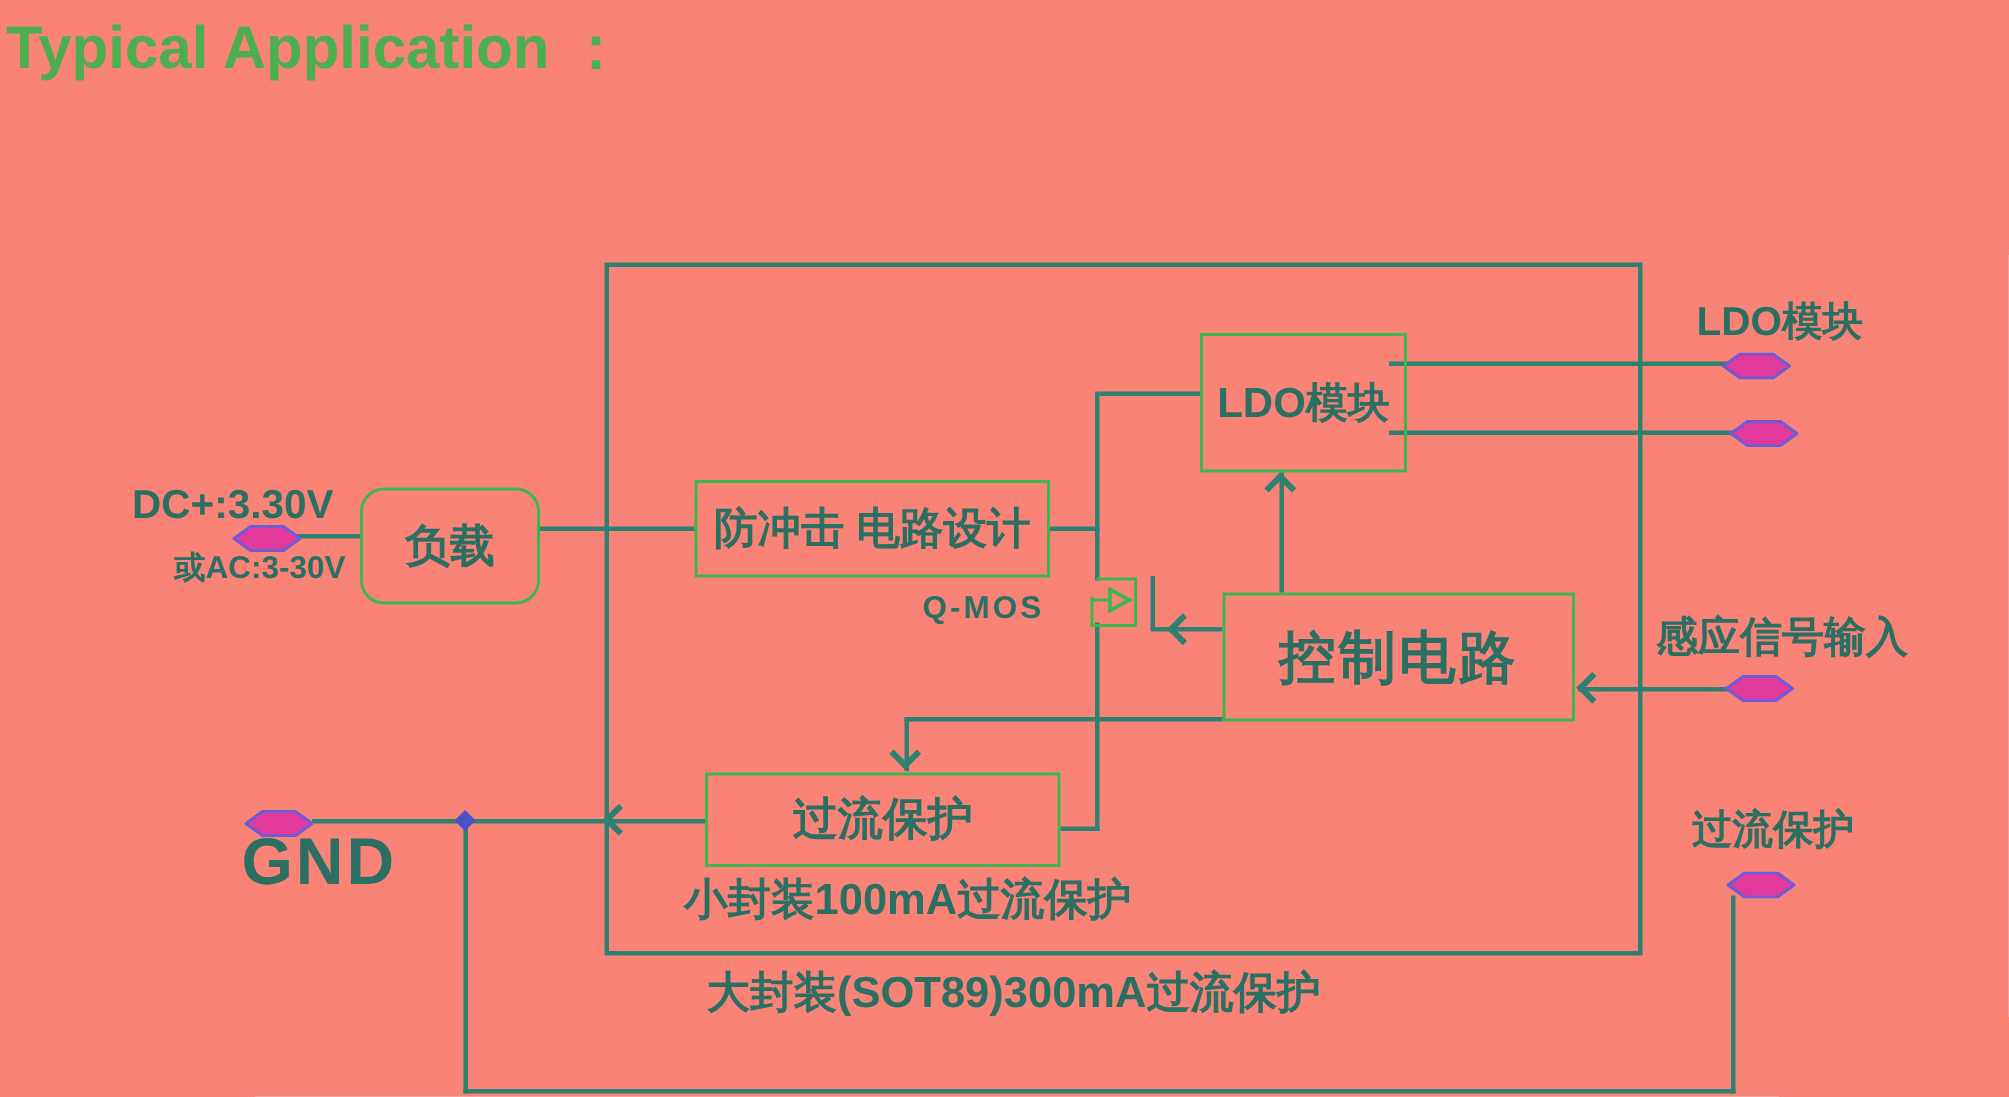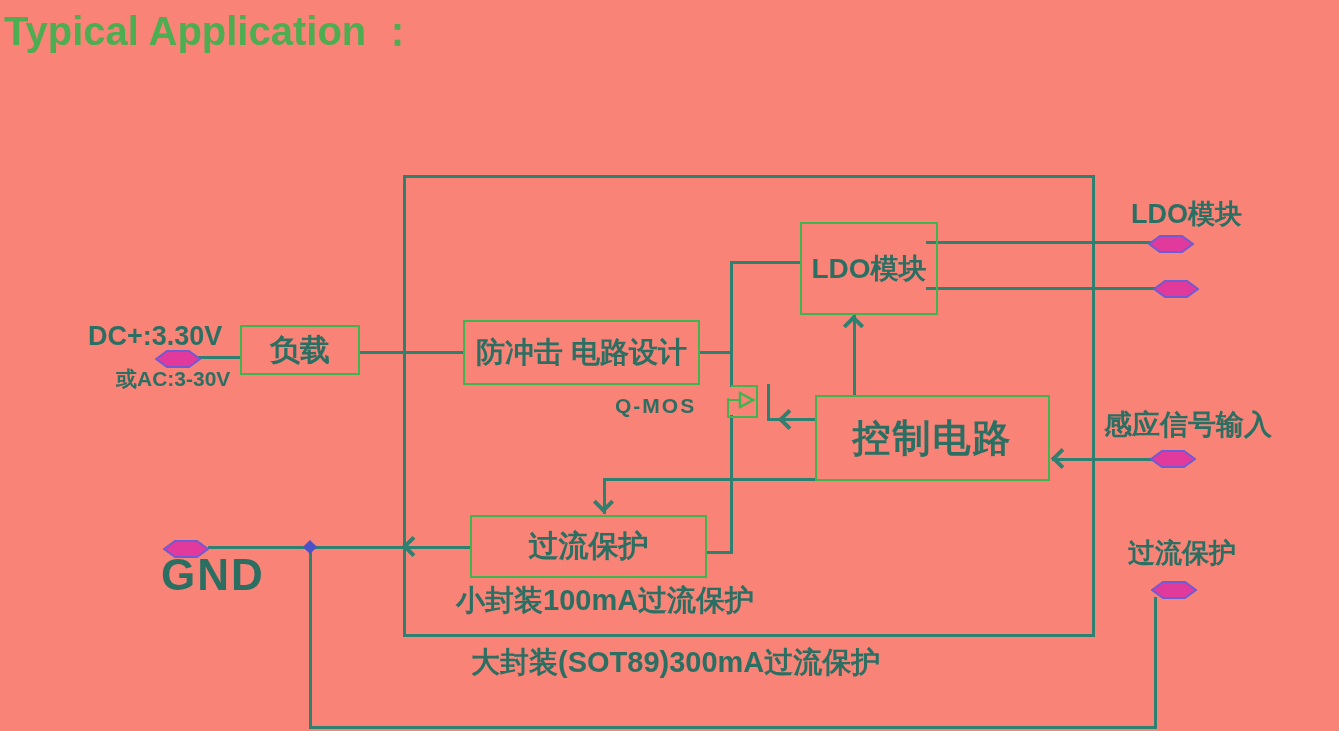--- a/index.html
+++ b/index.html
@@ -73,21 +73,21 @@
 
   <div class="gwire" style="left:731px;top:385px;width:27px;height:2px;"></div>
   <div class="gwire" style="left:756px;top:385px;width:2px;height:33px;"></div>
   <div class="gwire" style="left:727px;top:416px;width:31px;height:2px;"></div>
   <div class="gwire" style="left:727px;top:398px;width:2px;height:20px;"></div>
   <div class="gwire" style="left:727px;top:399px;width:13px;height:2px;"></div>
   <svg class="pad" style="left:738px;top:391px;" width="18" height="18">
     <polygon points="2,2 15,9 2,16" fill="none" stroke="#3eb54e" stroke-width="2.5"></polygon>
   </svg>
 
-  <div class="block" style="left:240px;top:325px;width:120px;height:50px;font-size:30px;">
+  <div class="block" style="left:240px;top:325px;width:120px;height:78px;font-size:30px;border-radius:16px;">
     <span>负载</span>
   </div>
   <div class="block" style="left:463px;top:320px;width:237px;height:65px;font-size:29px;">
     <span>防冲击 电路设计</span>
   </div>
   <div class="block" style="left:800px;top:222px;width:138px;height:93px;font-size:28px;">
     <span>LDO模块</span>
   </div>
   <div class="block" style="left:815px;top:395px;width:235px;height:86px;font-size:38px;letter-spacing:2px;">
     <span>控制电路</span>

